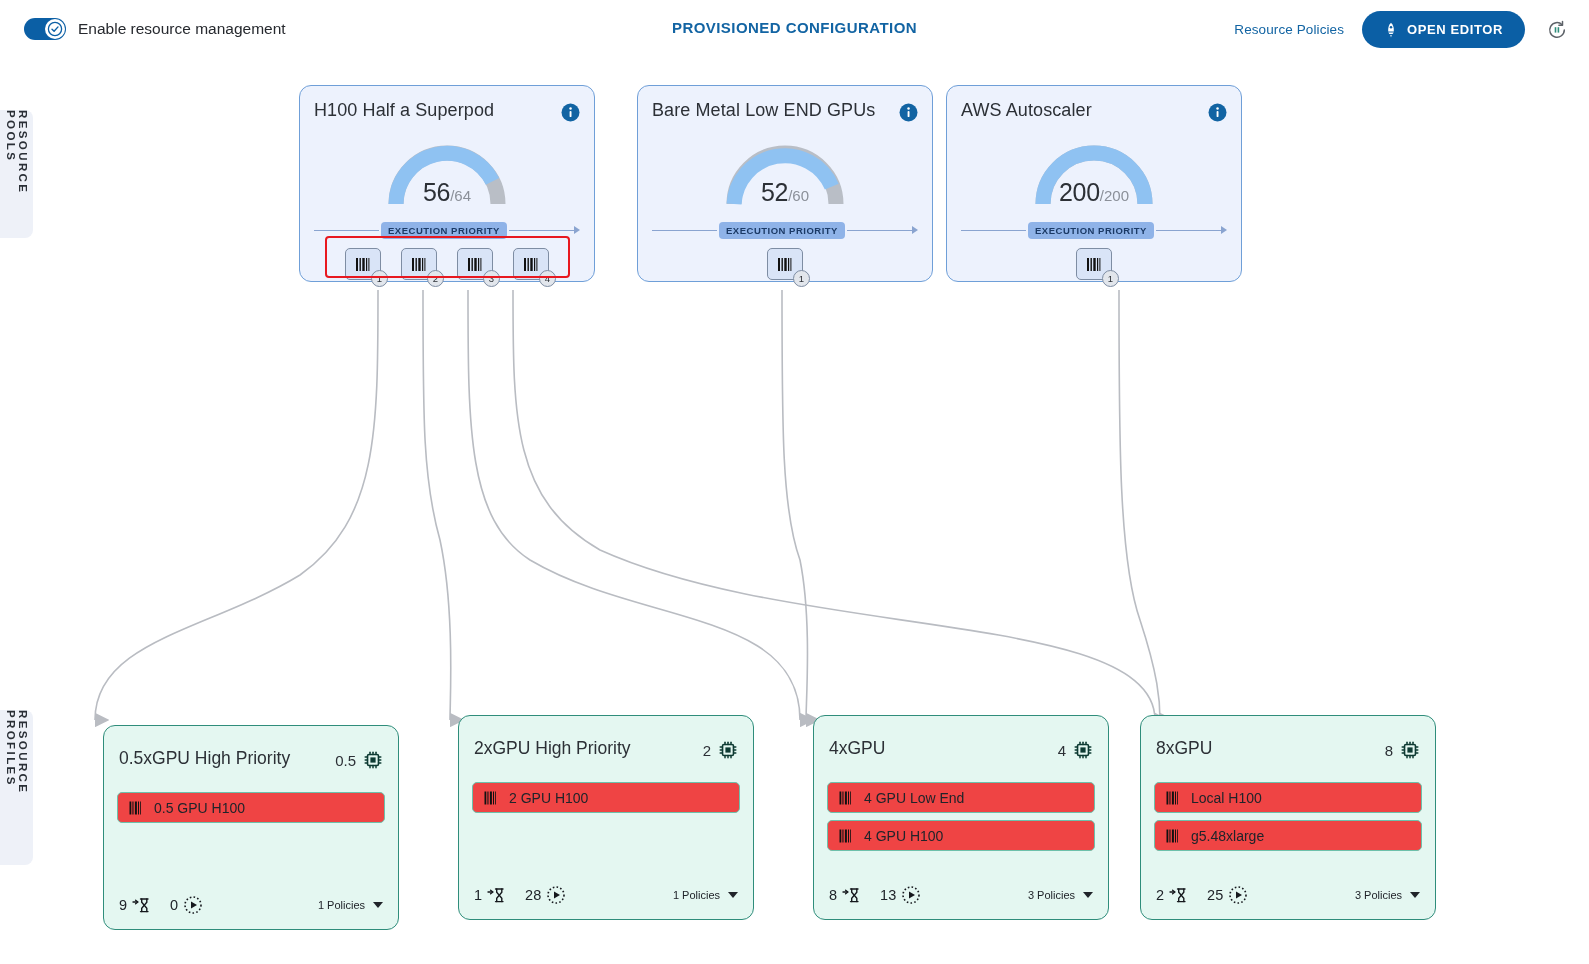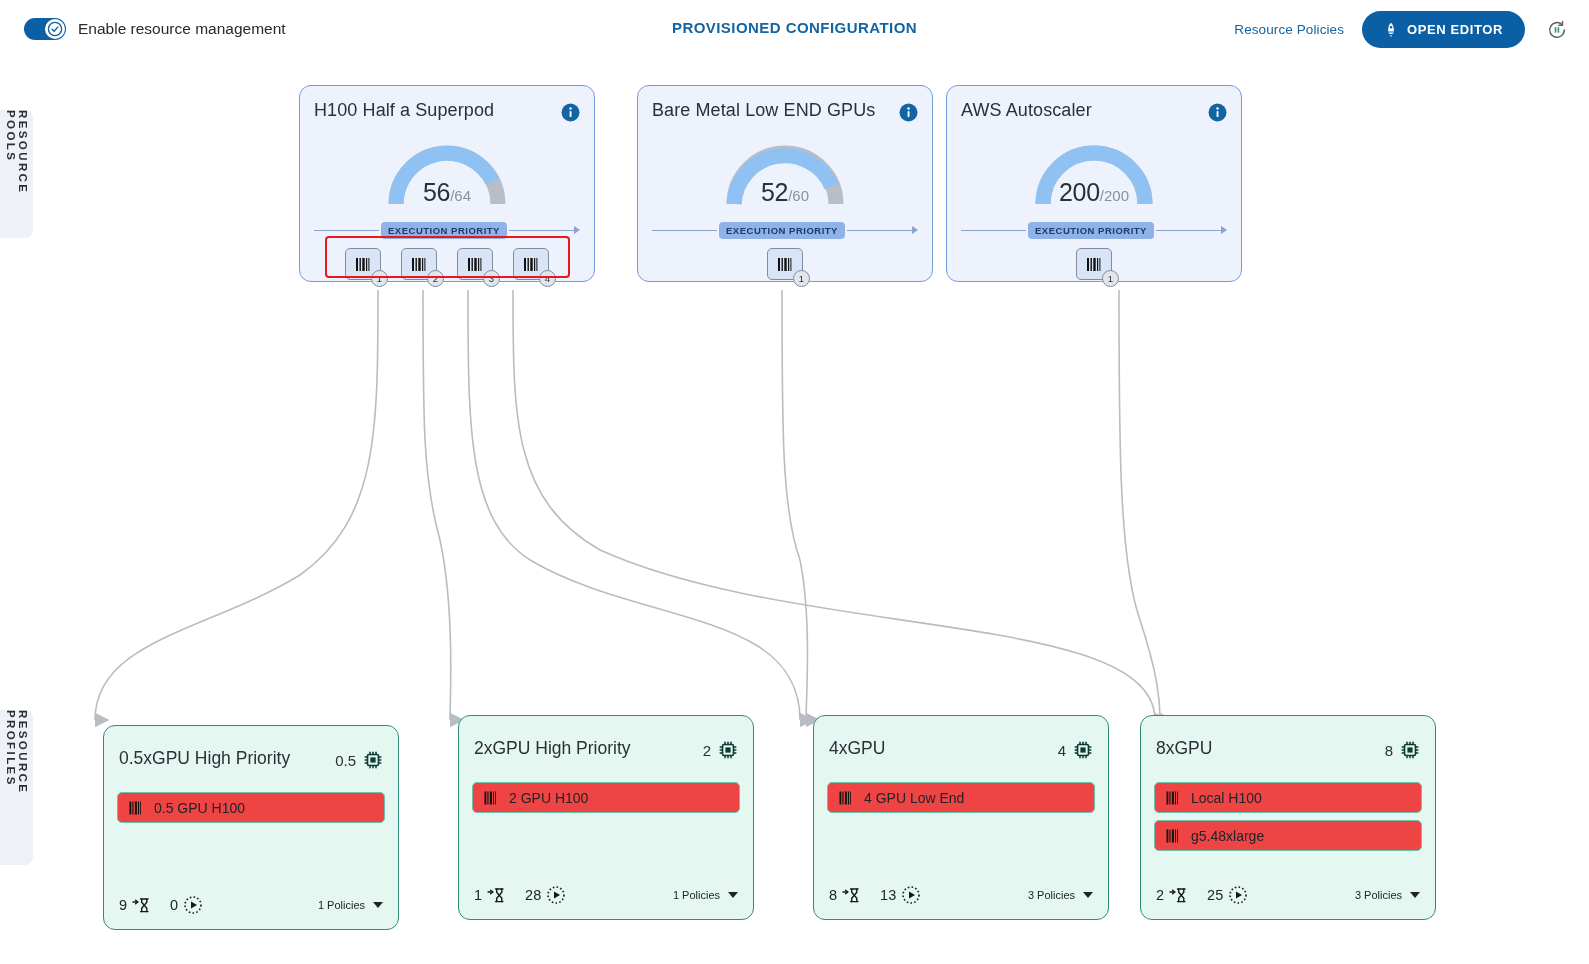--- a/index.html
+++ b/index.html
@@ -517,20 +517,32 @@
             <g fill="#111">
           <rect x="0.5" y="0.5" width="1.8" height="13"></rect>
               <rect x="3.4" y="0.5" width="1.1" height="13"></rect>
           <rect x="5.9" y="0.5" width="2" height="13"></rect>
               <rect x="9" y="0.5" width="1" height="13"></rect>
           <rect x="11" y="0.5" width=".8" height="13"></rect>
             </g>
           </svg>
         <span>4 GPU Low End</span>
       </div>
+      <div class="prof-item">
+        <svg width="15" height="14" viewBox="0 0 15 14">
+            <g fill="#111">
+          <rect x="0.5" y="0.5" width="1.8" height="13"></rect>
+              <rect x="3.4" y="0.5" width="1.1" height="13"></rect>
+          <rect x="5.9" y="0.5" width="2" height="13"></rect>
+              <rect x="9" y="0.5" width="1" height="13"></rect>
+          <rect x="11" y="0.5" width=".8" height="13"></rect>
+            </g>
+          </svg>
+        <span>4 GPU H100</span>
+      </div>
     </div>
     <div class="prof-foot">
       <div class="stat">
         <span>8</span>
         <svg width="20" height="18" viewBox="0 0 20 18">
           <g stroke="#15181d" stroke-width="1.4" fill="none" stroke-linecap="round">
             <path d="M1 6 L5.4 6"></path>
               <path d="M3.6 4.2 L5.8 6 L3.6 7.8"></path>
             <path d="M8.5 3 L16 3"></path>
               <path d="M8.5 15.6 L16 15.6"></path>

